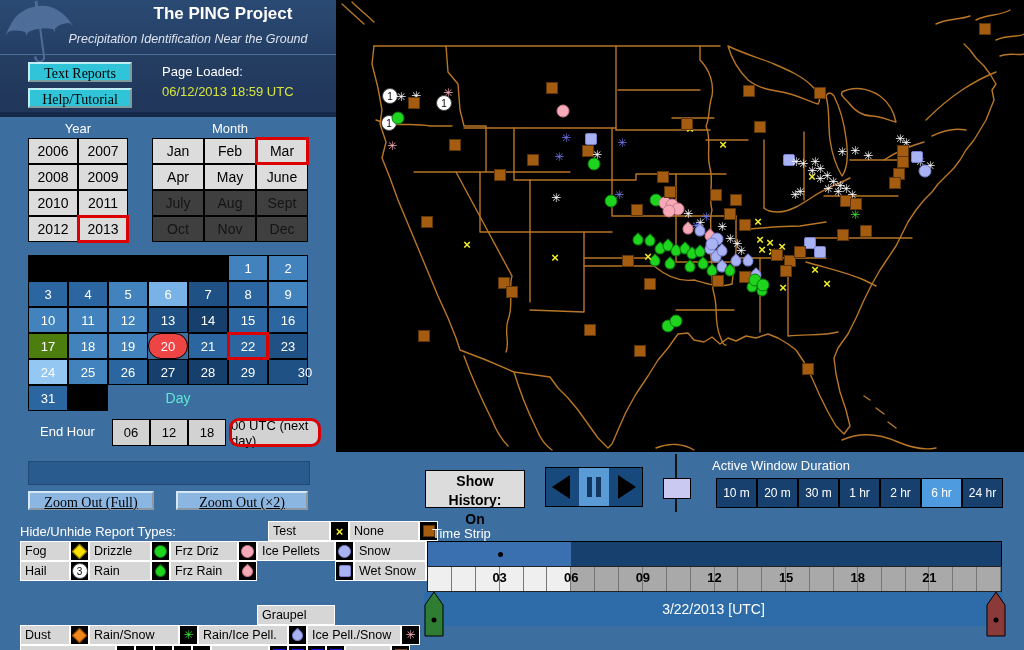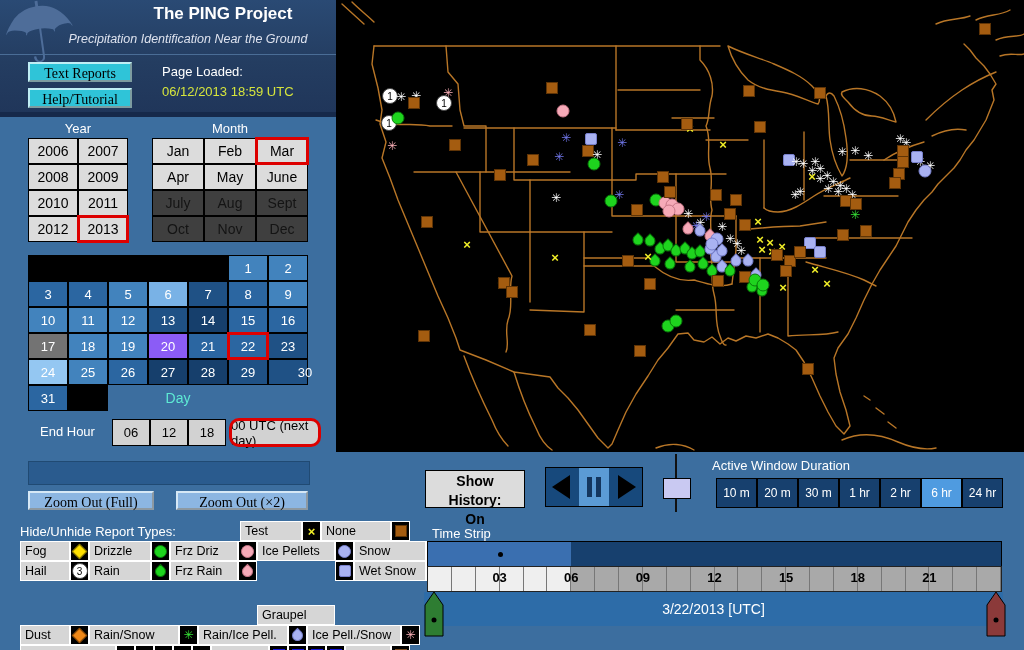--- a/index.html
+++ b/index.html
@@ -36,21 +36,21 @@
              display:flex;align-items:center;justify-content:center;}
 
   #endhour-label{left:40px;top:424px;color:#fff;font-size:13px;}
   #endhour{left:112px;top:419px;display:flex;}
   .ehcell{height:25px;background:#d2d2d2;border:1px solid #000;color:#000;font-size:13px;
           display:flex;align-items:center;justify-content:center;cursor:pointer;}
   .ehcell.sel{outline:3px solid #dd0000;outline-offset:-2px;z-index:2;border-radius:9px;}
 
   #status-strip{left:28px;top:461px;width:280px;height:22px;background:#2a5b8e;border:1px solid #204a73;}
   .zoom-btn{height:19px;background:#8cb6e2;border:2px outset #d6e8f6;color:#000;
-            font-family:"Liberation Serif",serif;font-size:14px;text-align:center;line-height:17px;cursor:pointer;}
+            font-family:"Liberation Serif",serif;font-size:14px;text-align:center;line-height:17px;cursor:pointer;text-decoration:underline;}
   #zoom-full{left:28px;top:491px;width:126px;}
   #zoom-2x{left:176px;top:491px;width:132px;}
 
   
   #legend-title{left:20px;top:524px;color:#fff;font-size:13px;}
   #legend{left:20px;top:521px;}
   .lrow{display:flex;}
   .lcell{border:1px solid #fff;height:18px;box-sizing:content-box;}
   .lcell.lab{background:#d6d6d6;color:#000;font-size:12.5px;display:flex;align-items:center;padding-left:4px;}
   .lcell.ico{background:#000;width:17px;display:flex;align-items:center;justify-content:center;}
@@ -168,24 +168,24 @@
     <div class="dcell" style="background: rgb(31, 81, 133);">7</div>
     <div class="dcell" style="background: rgb(43, 102, 161);">8</div>
     <div class="dcell" style="background: rgb(66, 131, 189);">9</div>
     <div class="dcell" style="background: rgb(66, 131, 189);">10</div>
     <div class="dcell" style="background: rgb(66, 131, 189);">11</div>
     <div class="dcell" style="background: rgb(66, 131, 189);">12</div>
     <div class="dcell" style="background: rgb(31, 81, 133);">13</div>
     <div class="dcell" style="background: rgb(22, 63, 108);">14</div>
     <div class="dcell" style="background: rgb(43, 102, 161);">15</div>
     <div class="dcell" style="background: rgb(43, 102, 161);">16</div>
-    <div class="dcell" style="background: #737373;">17</div>
+    <div class="dcell" style="background: #4d7c0f;">17</div>
     <div class="dcell" style="background: rgb(66, 131, 189);">18</div>
     <div class="dcell" style="background: rgb(66, 131, 189);">19</div>
-    <div class="dcell" style="background: #8b5cf6;">20</div>
+    <div class="dcell" style="background: #ef4444; border-radius: 13px;">20</div>
     <div class="dcell" style="background: rgb(43, 102, 161);">21</div>
     <div class="dcell sel" style="background: rgb(43, 102, 161);">22</div>
     <div class="dcell" style="background: rgb(31, 81, 133);">23</div>
     <div class="dcell" style="background: rgb(148, 199, 242);">24</div>
     <div class="dcell" style="background: rgb(66, 131, 189);">25</div>
     <div class="dcell" style="background: rgb(43, 102, 161);">26</div>
     <div class="dcell" style="background: rgb(22, 63, 108);">27</div>
     <div class="dcell" style="background: rgb(22, 63, 108);">28</div>
     <div class="dcell" style="background: rgb(31, 81, 133);">29</div>
     <div class="dcell" style="background: rgb(31, 81, 133); padding-left: 34px;">30</div>
@@ -203,21 +203,21 @@
   </div>
 
 <div class="abs" id="status-strip"></div>
 <button class="abs zoom-btn" id="zoom-full">Zoom Out (Full)</button>
 <button class="abs zoom-btn" id="zoom-2x">Zoom Out (×2)</button>
 
 <div class="abs" id="legend-title">Hide/Unhide Report Types:</div>
 <div class="abs" id="legend">
     <div class="lrow">
       <div class="lspacer"></div>
-      <div class="lcell lab" style="width: 56px;">Test</div>
+      <div class="lcell lab" style="width: 56px; margin-left: 28px;">Test</div>
       <div class="lcell ico">
         <span class="i-x">×</span>
       </div>
       <div class="lcell lab" style="width: 64px;">None</div>
       <div class="lcell ico">
         <span class="i-sq c-brown"></span>
       </div>
     </div>
     <div class="lrow">
       <div class="lcell lab" style="width: 44px;">Fog</div>

